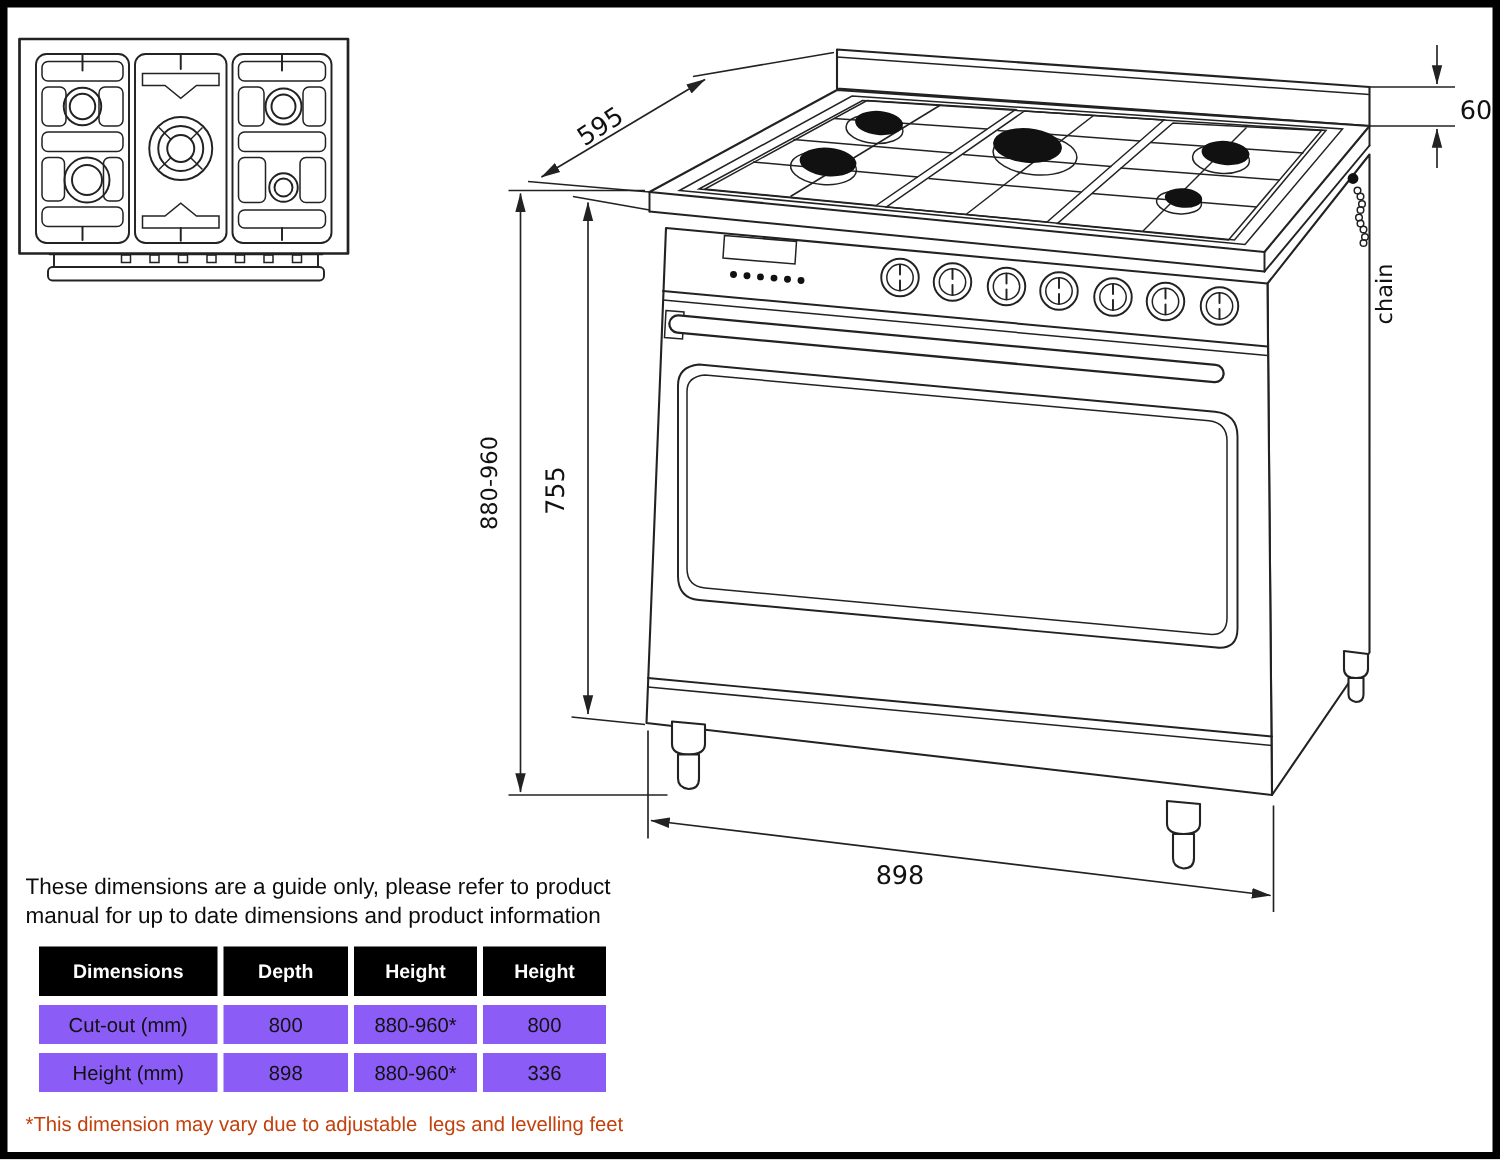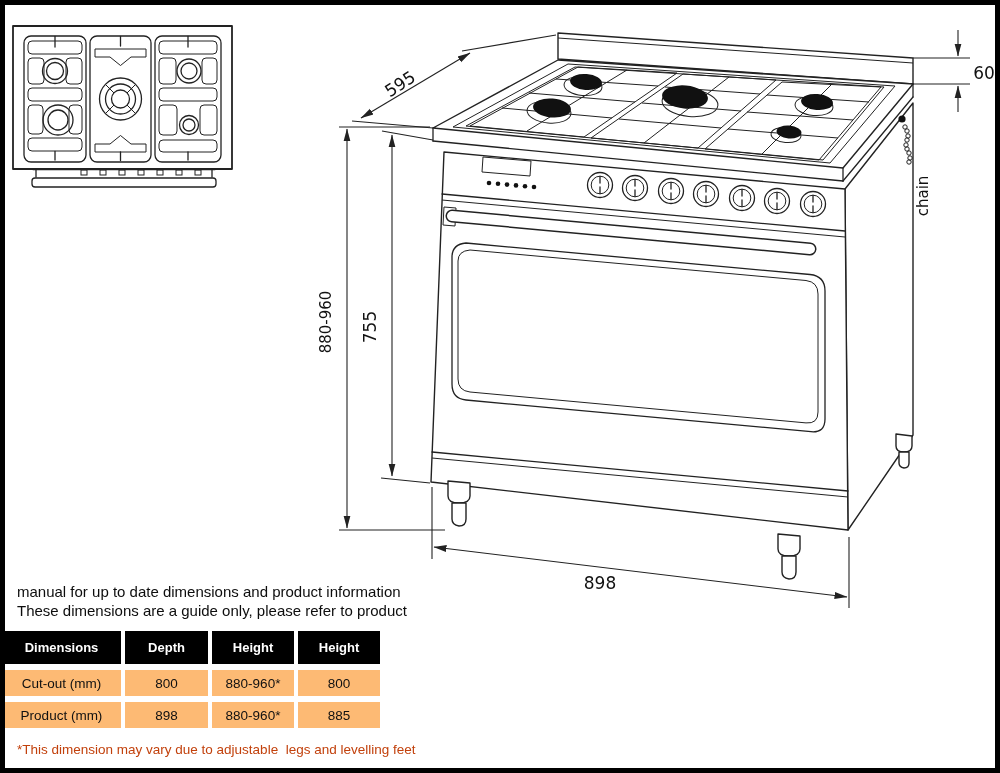--- a/index.html
+++ b/index.html
@@ -10,25 +10,25 @@
   svg .ln{fill:none;stroke:#222;stroke-width:1.3;stroke-linecap:round;stroke-linejoin:round;}
   svg .ln2{fill:none;stroke:#222;stroke-width:1.8;stroke-linejoin:round;}
   svg .wh{fill:#fff;stroke:#222;stroke-width:1.4;stroke-linejoin:round;}
   svg .thin{fill:none;stroke:#222;stroke-width:1;}
   svg .dimln{fill:none;stroke:#222;stroke-width:1.1;}
   svg .burner{fill:#111;stroke:none;}
   svg .dot{fill:#111;stroke:none;}
   svg text.dim{font-family:"DejaVu Sans",sans-serif;font-size:17px;fill:#111;}
   svg text.dimsm{font-family:"DejaVu Sans",sans-serif;font-size:15px;fill:#111;}
   .note{position:absolute;left:17px;top:582px;width:400px;font-size:15px;line-height:19px;color:#0d0d0d;}
-  .dim-table{position:absolute;left:2px;top:631px;display:grid;
+  .dim-table{position:absolute;left:26px;top:631px;display:grid;
              grid-template-columns:119px 83px 82px 82px;column-gap:4px;row-gap:6px;}
   .dim-table .th{background:#000;color:#fff;font-weight:bold;font-size:13px;height:33px;
                  display:flex;align-items:center;justify-content:center;}
-  .dim-table .td{background:#fdba74;color:#111;font-size:13.5px;height:26px;
+  .dim-table .td{background:#8b5cf6;color:#111;font-size:13.5px;height:26px;
                  display:flex;align-items:center;justify-content:center;}
   .footnote{position:absolute;left:17px;top:742px;font-size:13.5px;color:#c2410c;white-space:pre-wrap;}
 </style>
 </head>
 <body>
 
 <div class="page">
 
 <svg width="1000" height="773" viewBox="0 0 1000 773">
   <defs>
@@ -280,37 +280,37 @@
       <line class="dimln" x1="849" y1="537" x2="849" y2="608"></line>
       <line class="dimln" x1="434" y1="547" x2="847" y2="597" marker-start="url(#arr)" marker-end="url(#arr)"></line>
       <text class="dim" x="600" y="589" text-anchor="middle">898</text>
     </g>
 
     <text class="dimsm" x="928" y="196" text-anchor="middle" transform="rotate(-90 928 196)">chain</text>
   </g>
 </svg>
 
 <div class="note">
+  <div>These dimensions are a guide only, please refer to product</div>
   <div>manual for up to date dimensions and product information</div>
-  <div>These dimensions are a guide only, please refer to product</div>
 </div>
 
 <div class="dim-table">
   <div class="th">Dimensions</div>
   <div class="th">Depth</div>
   <div class="th">Height</div>
   <div class="th">Height</div>
 
   <div class="td">Cut-out (mm)</div>
   <div class="td">800</div>
   <div class="td">880-960*</div>
   <div class="td">800</div>
 
-  <div class="td">Product (mm)</div>
+  <div class="td">Height (mm)</div>
   <div class="td">898</div>
   <div class="td">880-960*</div>
-  <div class="td">885</div>
+  <div class="td">336</div>
 </div>
 
 <div class="footnote">*This dimension may vary due to adjustable  legs and levelling feet</div>
 
 <div class="frame"></div>
 </div>
 
 </body></html>

